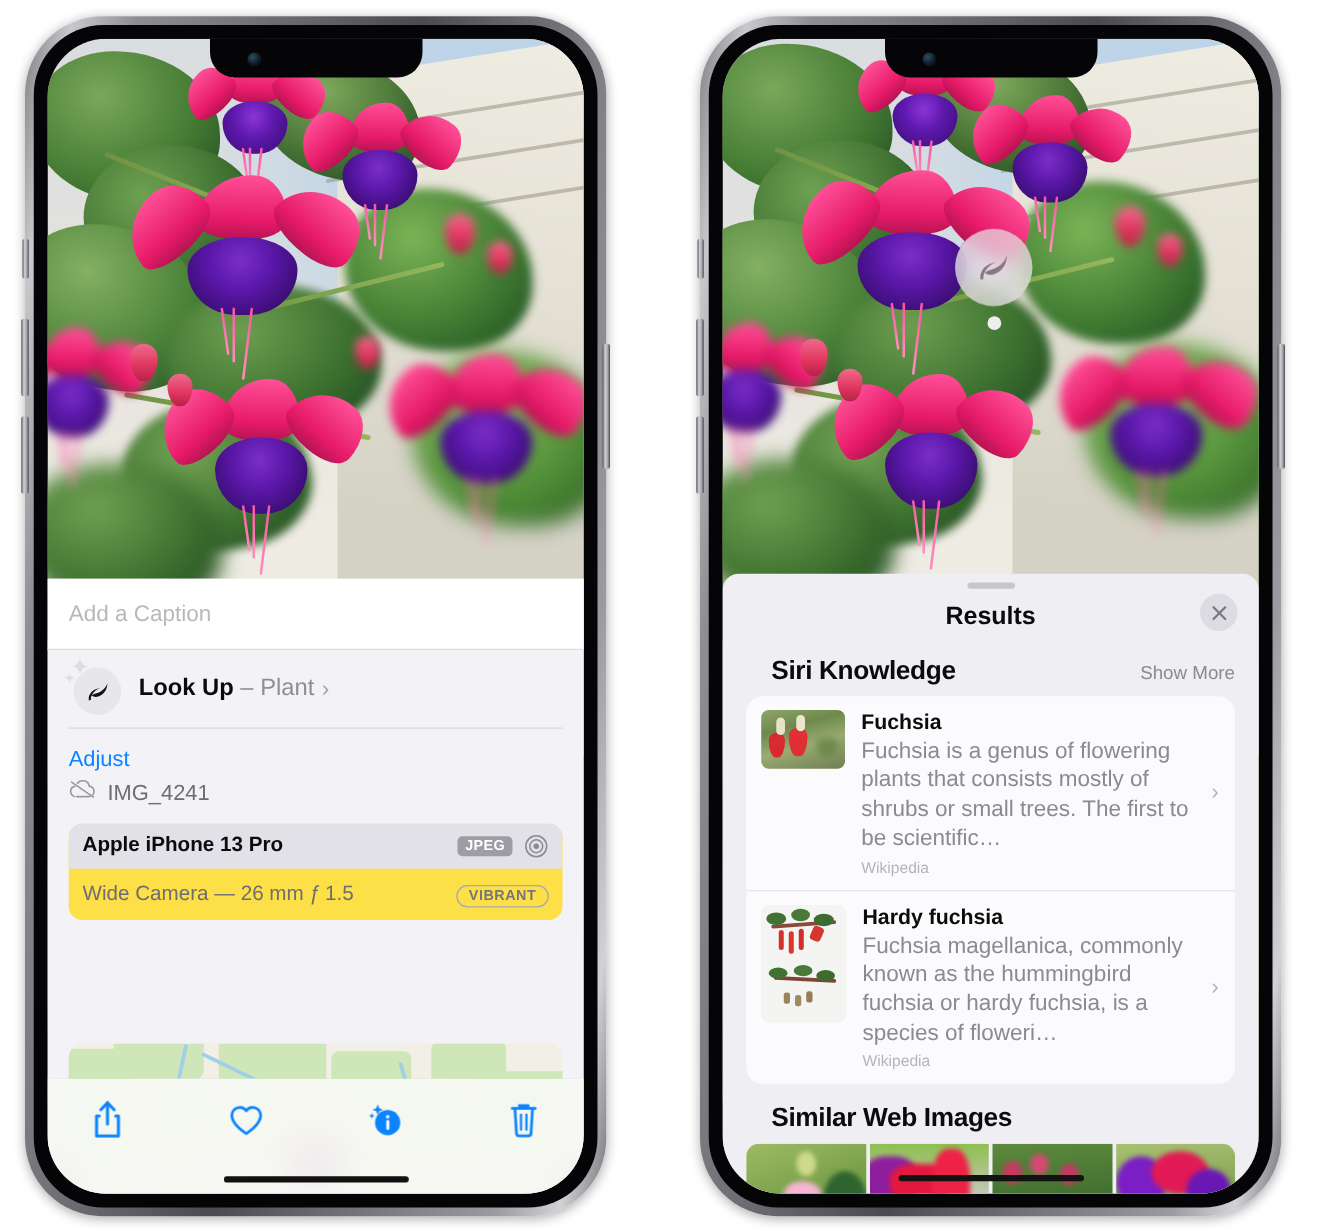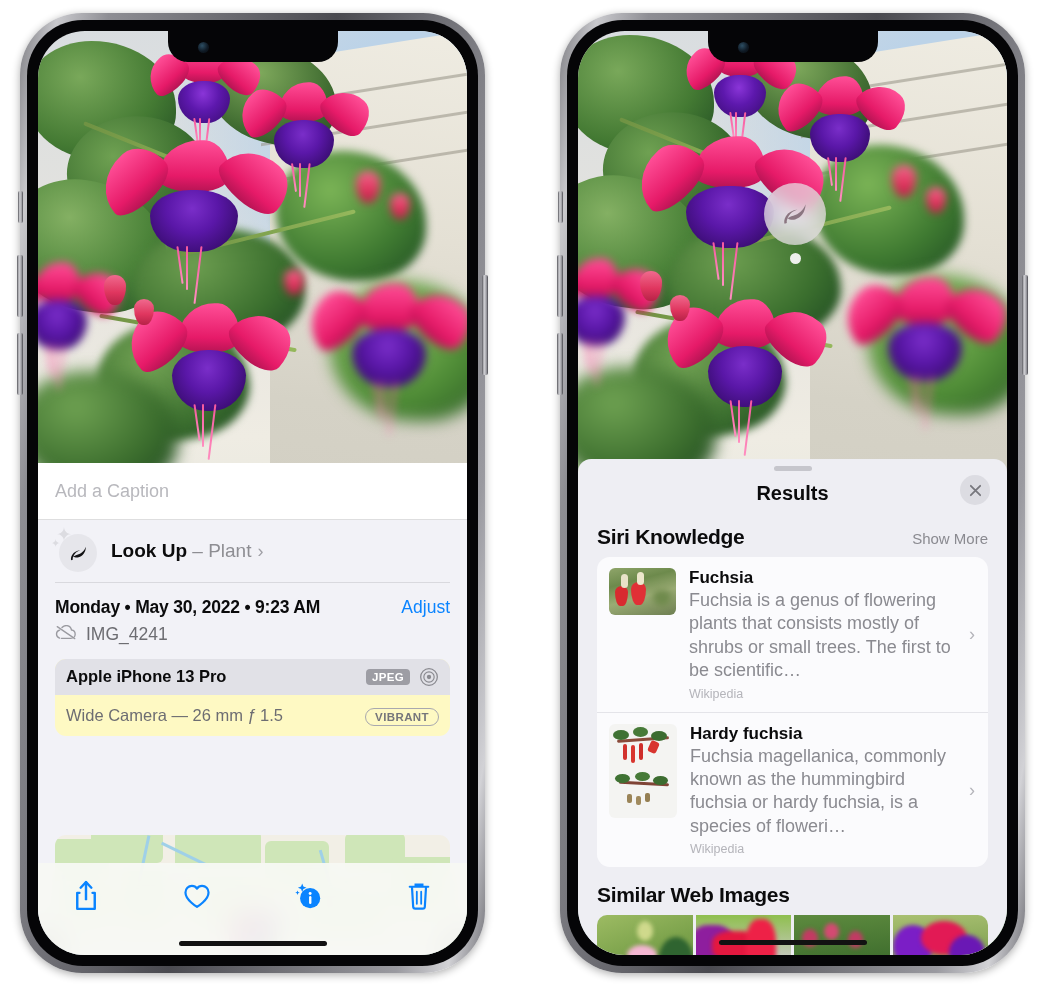--- a/index.html
+++ b/index.html
@@ -167,21 +167,21 @@
     padding: 14px 17px 0 17px;
   }
   .date-txt { font-size: 17.5px; font-weight: 700; color: #0b0b0c; letter-spacing: -.2px; }
   .adjust { font-size: 17.5px; color: #0a84ff; }
   .file-row { display: flex; align-items: center; padding: 6px 17px 0 17px; gap: 9px; }
   .file-name { font-size: 17.5px; color: #6d6d72; }
 
   
   .exif {
     margin: 14px 17px 0 17px; border-radius: 11px; overflow: hidden;
-    background: #fef9c3;
+    background: #fde047;
   }
   .exif-head {
     display: flex; align-items: center; justify-content: space-between;
     background: #e1e1e7; padding: 8px 11px;
   }
   .exif-dev { font-size: 16.5px; font-weight: 700; color: #0b0b0c; }
   .exif-head-right { display: flex; align-items: center; gap: 9px; }
   .chip-jpeg {
     background: #9d9da4; color: #fff; font-size: 11.5px; font-weight: 700;
     padding: 2px 6px; border-radius: 4px; letter-spacing: .3px; margin-left: 48px;
@@ -266,21 +266,21 @@
   .res-title { font-size: 20px; font-weight: 700; color: #0b0b0c; }
   .close-btn {
     position: absolute; right: 17px; top: 4px;
     width: 30px; height: 30px; border-radius: 50%; background: #dcdce2;
     display: flex; align-items: center; justify-content: center;
   }
   .sec-head {
     display: flex; align-items: baseline; justify-content: space-between;
     padding: 10px 19px 8px 19px;
   }
-  .sec-title { font-size: 21px; font-weight: 700; color: #0b0b0c; letter-spacing: -.3px; }
+  .sec-title { font-size: 21px; font-weight: 700; color: #0b0b0c; letter-spacing: -.3px; margin-left: 20px; }
   .sec-action { font-size: 15px; color: #8a8a90; }
 
   .cards {
     margin: 0 19px; background: #fbfbfd; border-radius: 13px; overflow: hidden;
   }
   .card { display: flex; align-items: flex-start; padding: 11px 12px 11px 12px; position: relative; }
   .card + .card { border-top: .5px solid #e4e4e9; margin-top: 0; }
   .thumb { flex: none; border-radius: 6px; overflow: hidden; }
   .thumb.t1 { width: 67px; height: 47px; background:
       linear-gradient(165deg,#8fa56a 0%,#6d8a4c 30%,#9aab74 58%,#6e7f52 100%); position: relative; }
@@ -431,21 +431,20 @@
             <span>Look Up</span>
             <span class="sub">–</span>
             <span class="sub">Plant</span>
           </div>
           <span class="lookup-chev">›</span>
         </div>
 
         <div class="hair"></div>
 
         <div class="date-row">
-          <span class="date-txt">Monday • May 30, 2022 • 9:23 AM</span>
           <span class="adjust">Adjust</span>
         </div>
 
         <div class="file-row">
           <span>
             <svg width="22" height="15" viewBox="0 0 26 18" aria-hidden="true">
               <path d="M7.5 16h11.2c3 0 5.3-2.2 5.3-5 0-2.6-1.9-4.7-4.4-5-.6-3.1-3.2-5.3-6.4-5.3-2 0-3.8.9-5 2.3" fill="none" stroke="#9a9aa0" stroke-width="1.6" stroke-linecap="round"></path>
               <path d="M5.4 6.1C3.2 6.6 1.6 8.5 1.6 10.9c0 2.3 1.6 4.2 3.7 4.9" fill="none" stroke="#9a9aa0" stroke-width="1.6" stroke-linecap="round"></path>
               <line x1="2.5" y1="2" x2="23.5" y2="16.4" stroke="#9a9aa0" stroke-width="1.6" stroke-linecap="round"></line>
             </svg>

